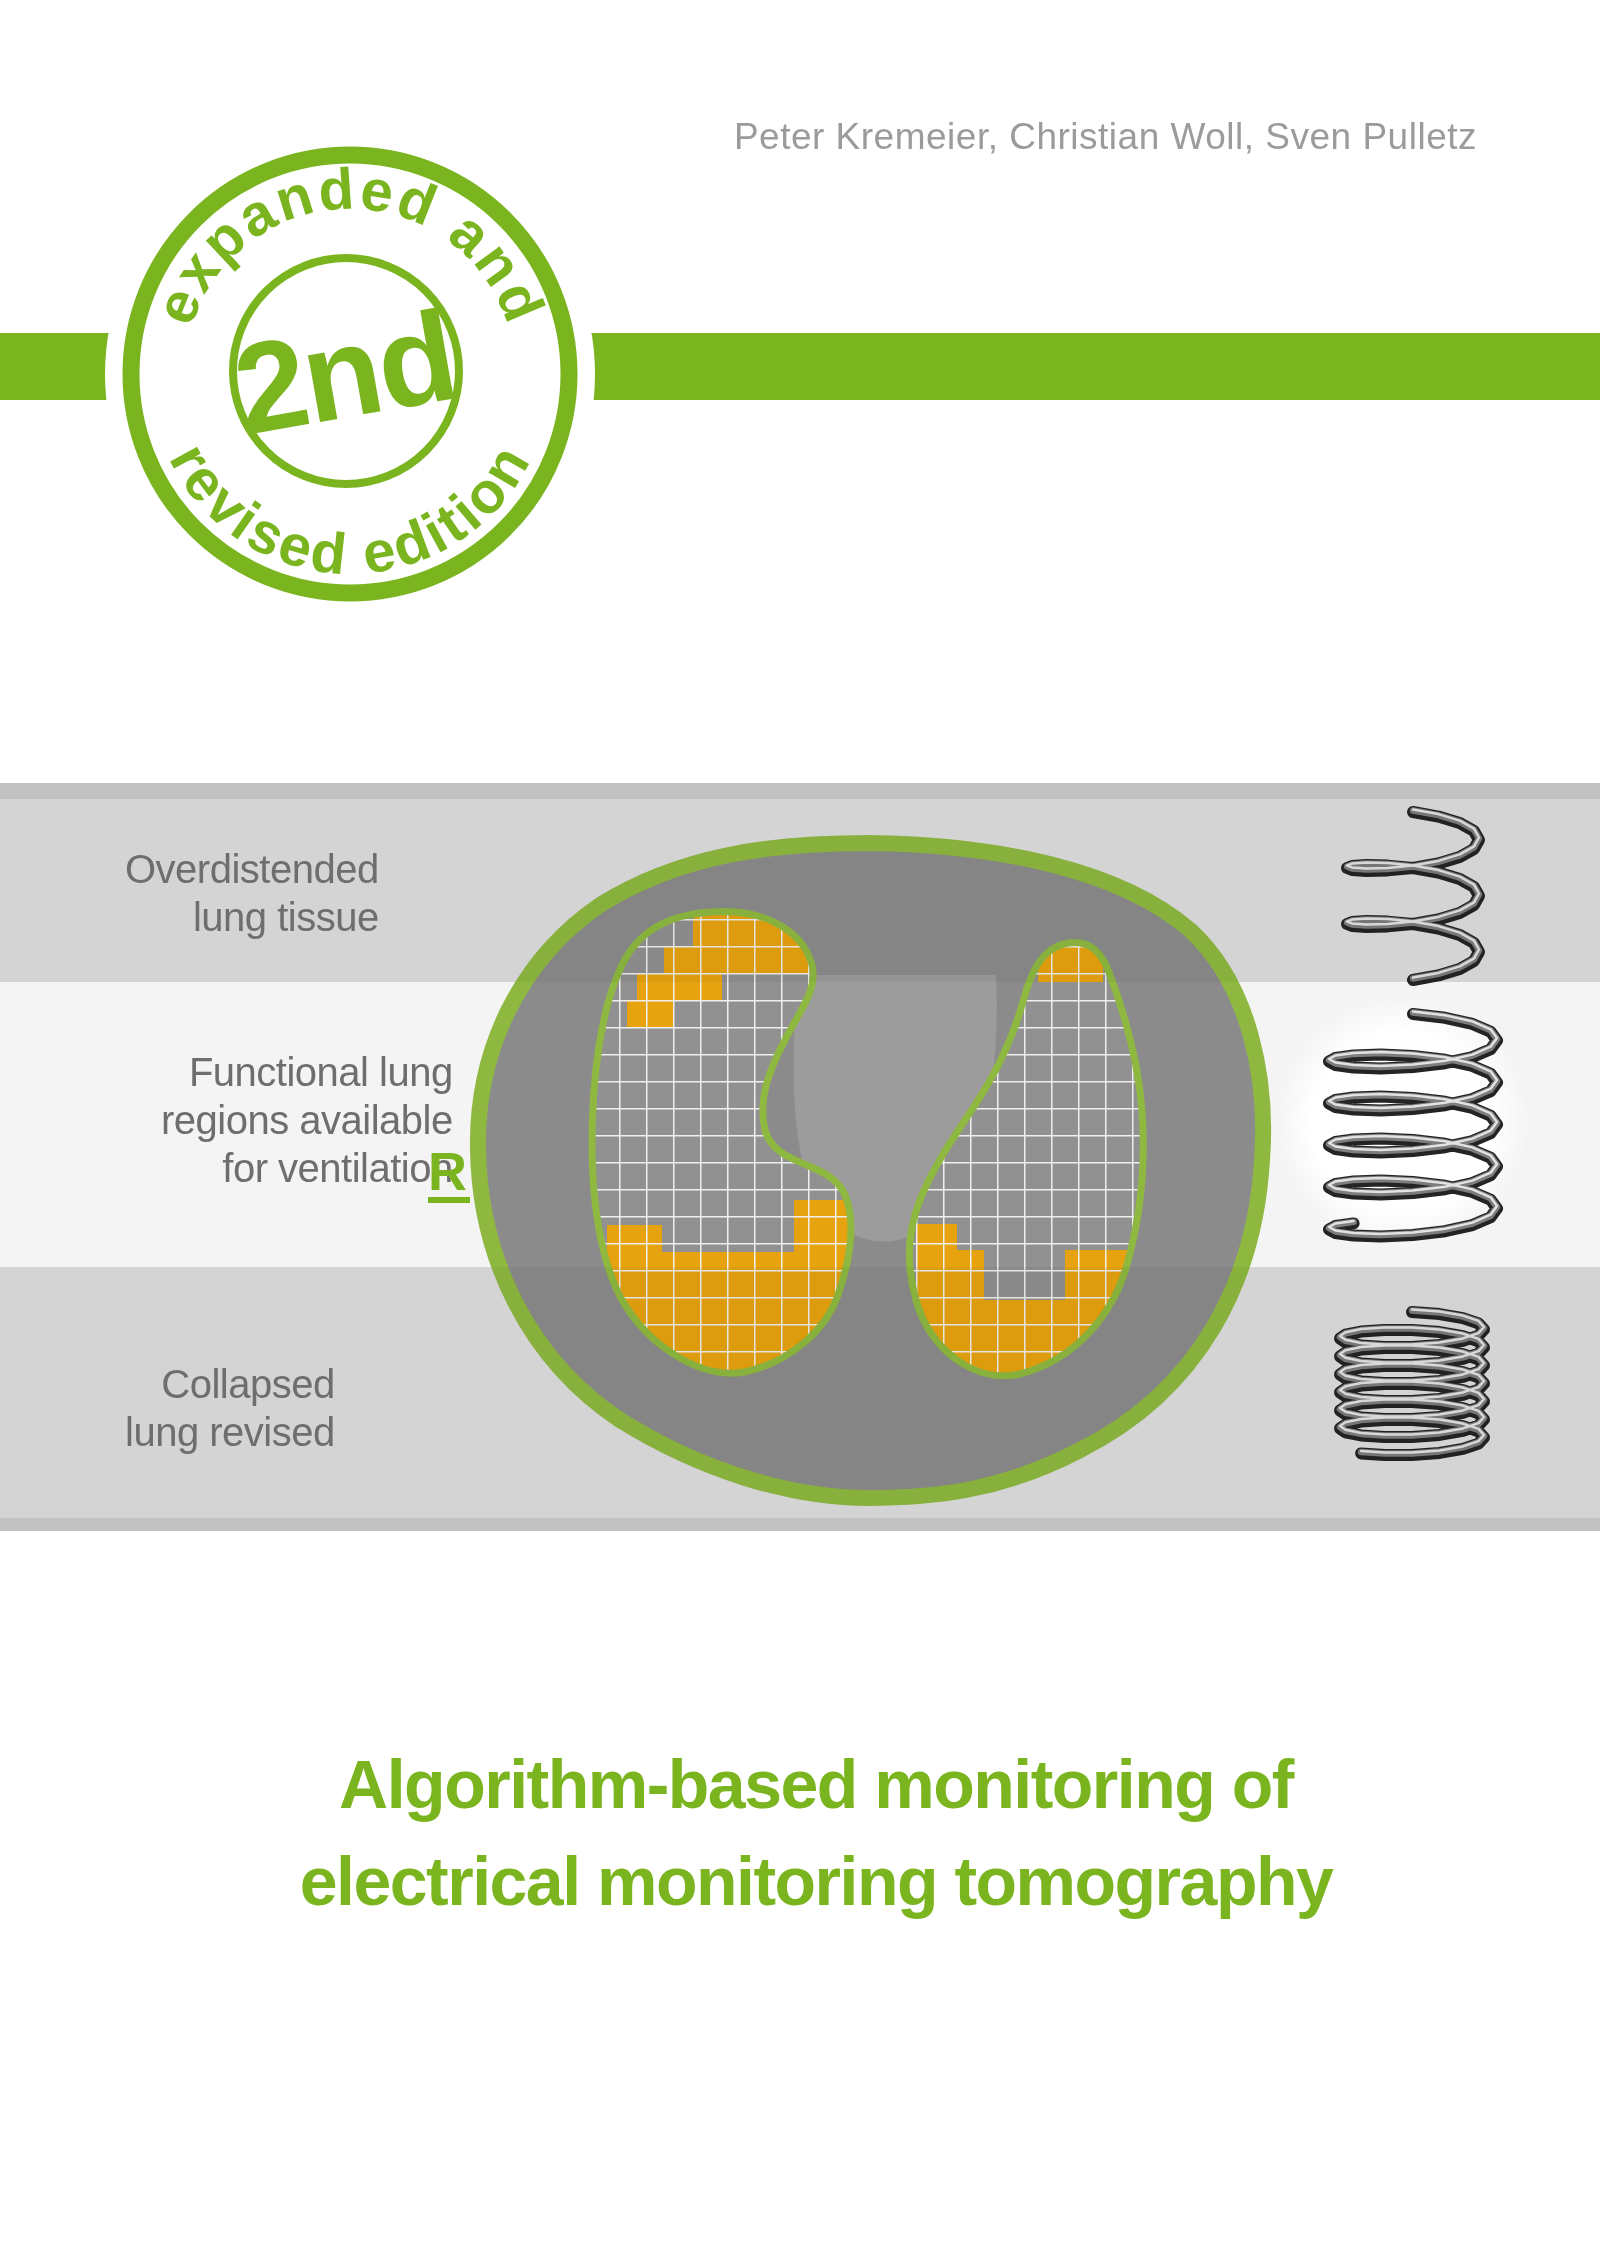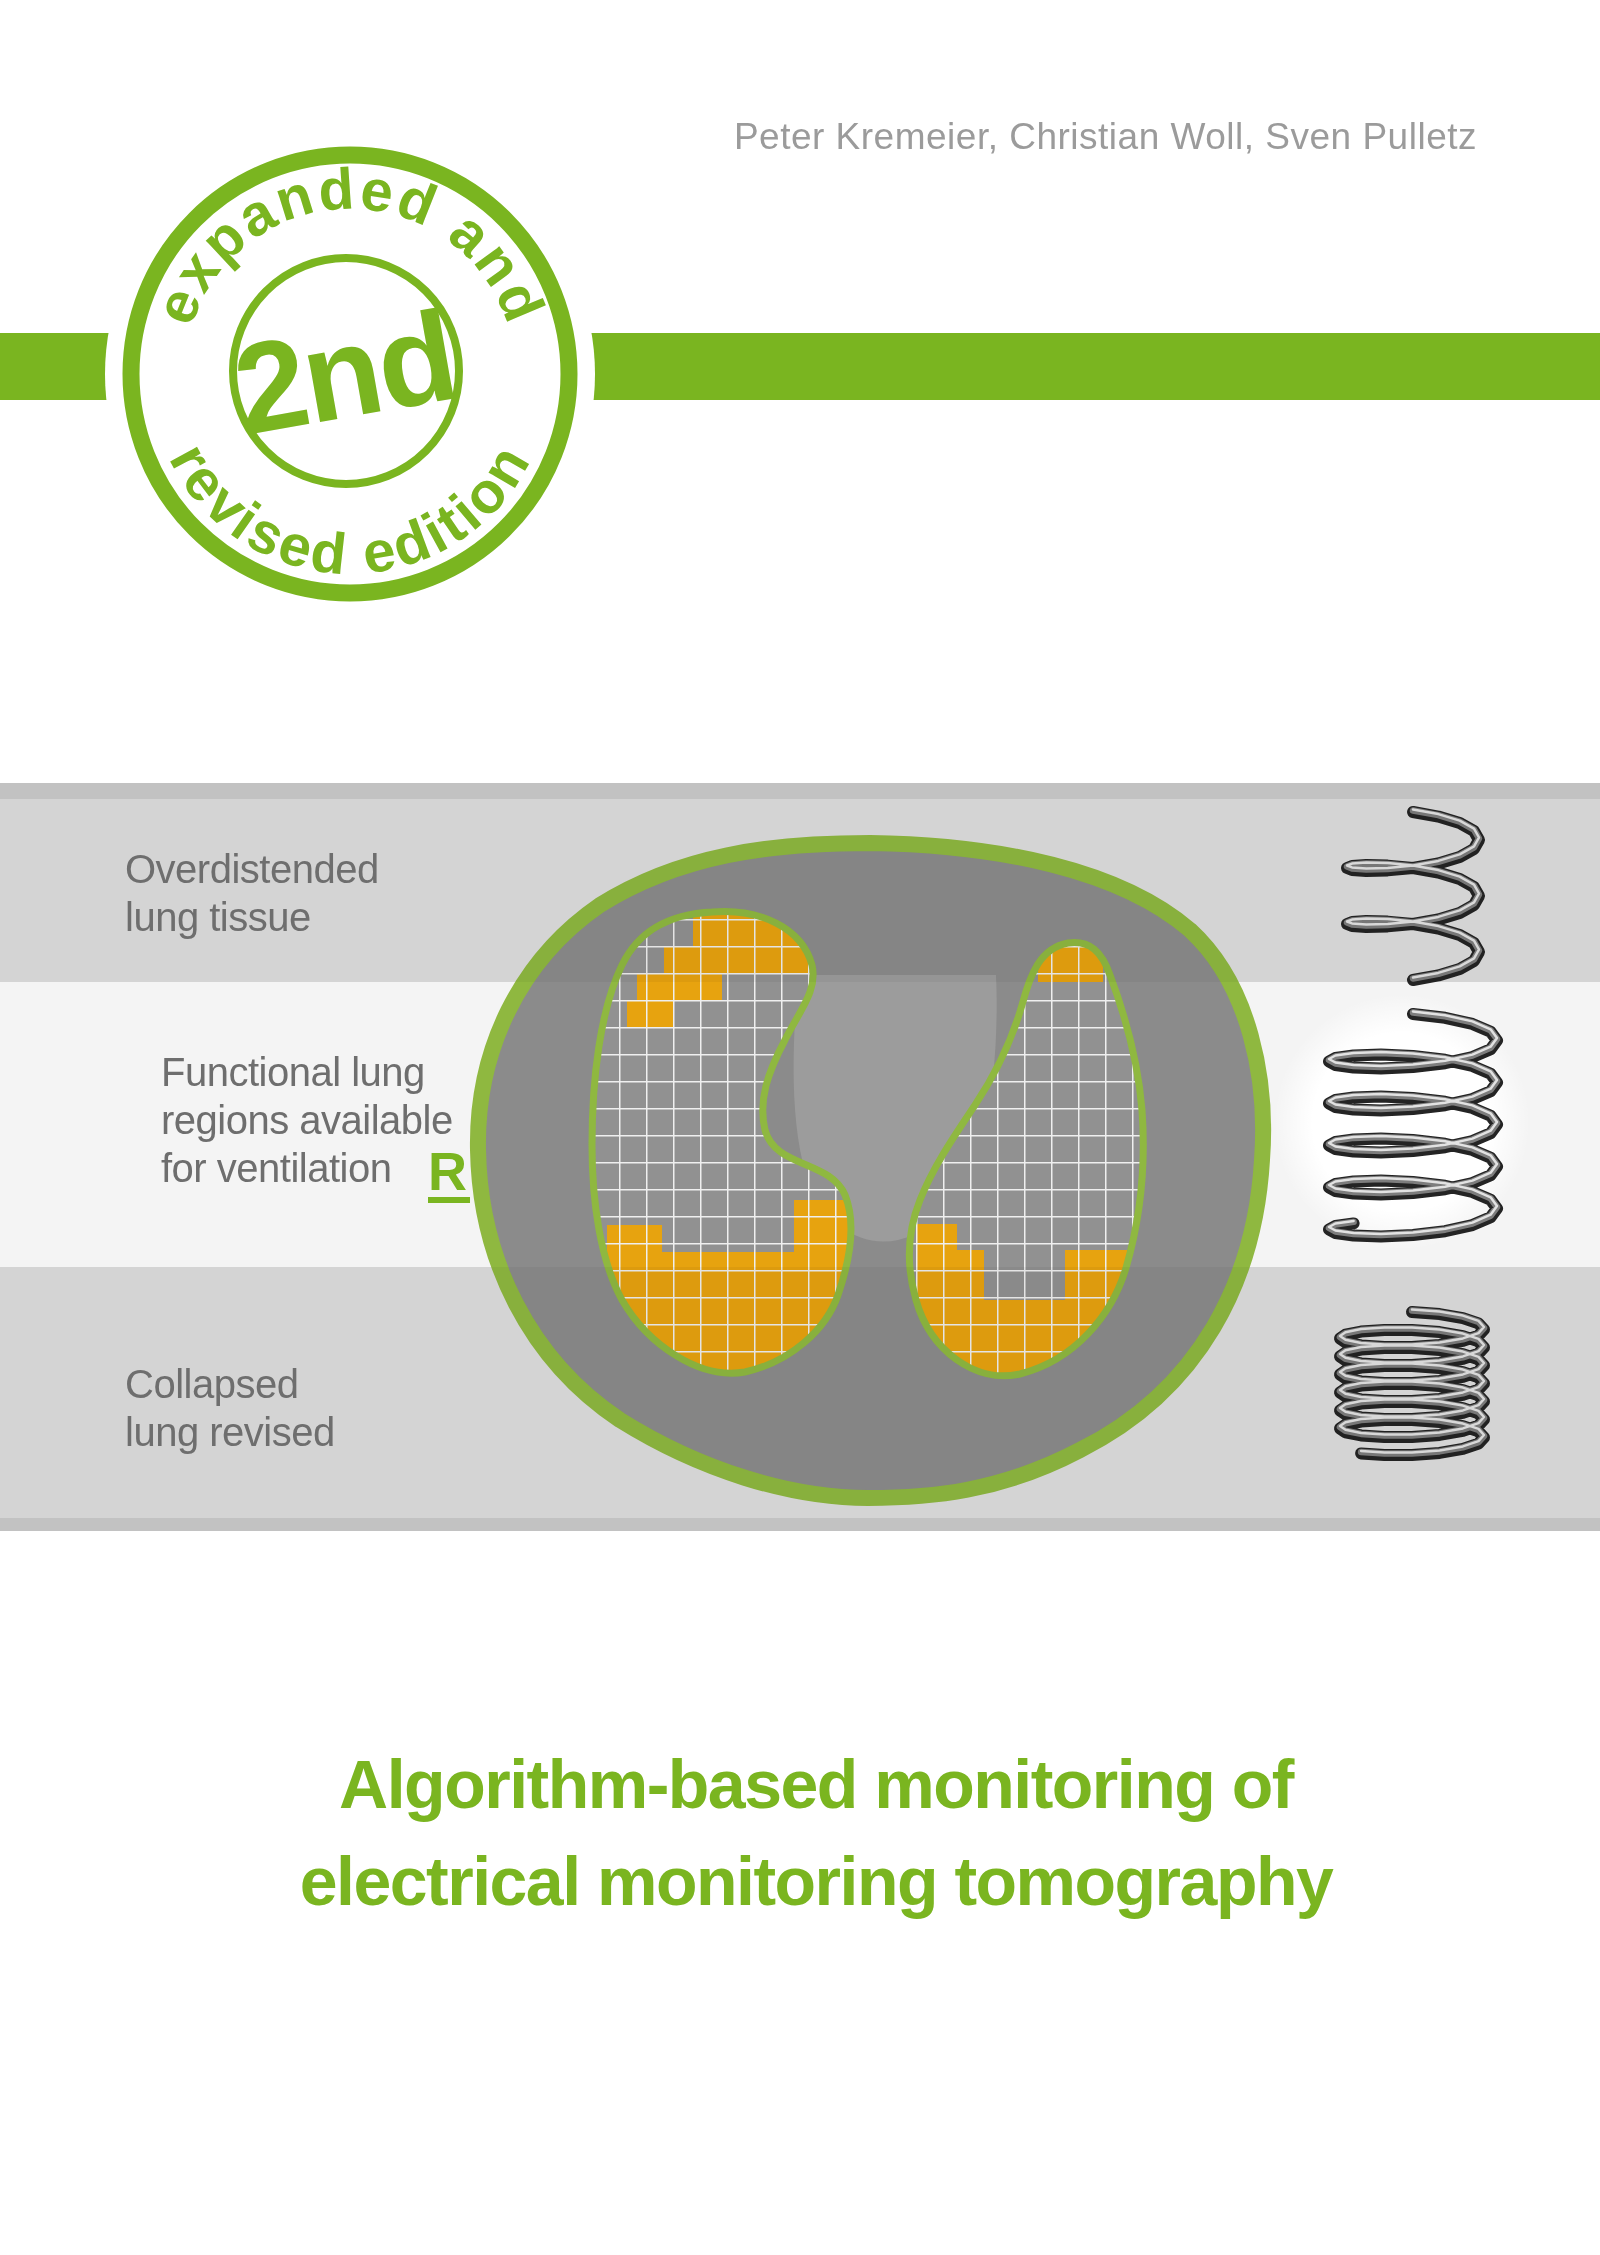--- a/index.html
+++ b/index.html
@@ -24,21 +24,21 @@
   }
   .badge-center-text{
     font-family:"Liberation Sans","DejaVu Sans",sans-serif;
     font-size:128px;font-weight:bold;fill:#7ab520;letter-spacing:-3px;
     text-anchor:middle;
   }
   
   .figure-svg{position:absolute;left:0;top:783px;width:1600px;height:748px;}
   .band-label{
     position:absolute;left:125px;color:#6e6e6e;
-    font-size:40px;line-height:48px;white-space:pre-line;letter-spacing:-.5px;
+    font-size:40px;line-height:48px;white-space:pre-line;letter-spacing:-.5px;text-align:right;
   }
   .label-overdistended{top:845px;}
   .label-functional{top:1048px;margin-left:36px;}
   .label-collapsed{top:1360px;}
   .r-marker{
     position:absolute;left:428px;top:1140px;color:#7ab520;
     font-size:54px;font-weight:bold;
   }
   .r-underline{
     position:absolute;left:428px;top:1197px;width:42px;height:6px;background:#7ab520;

